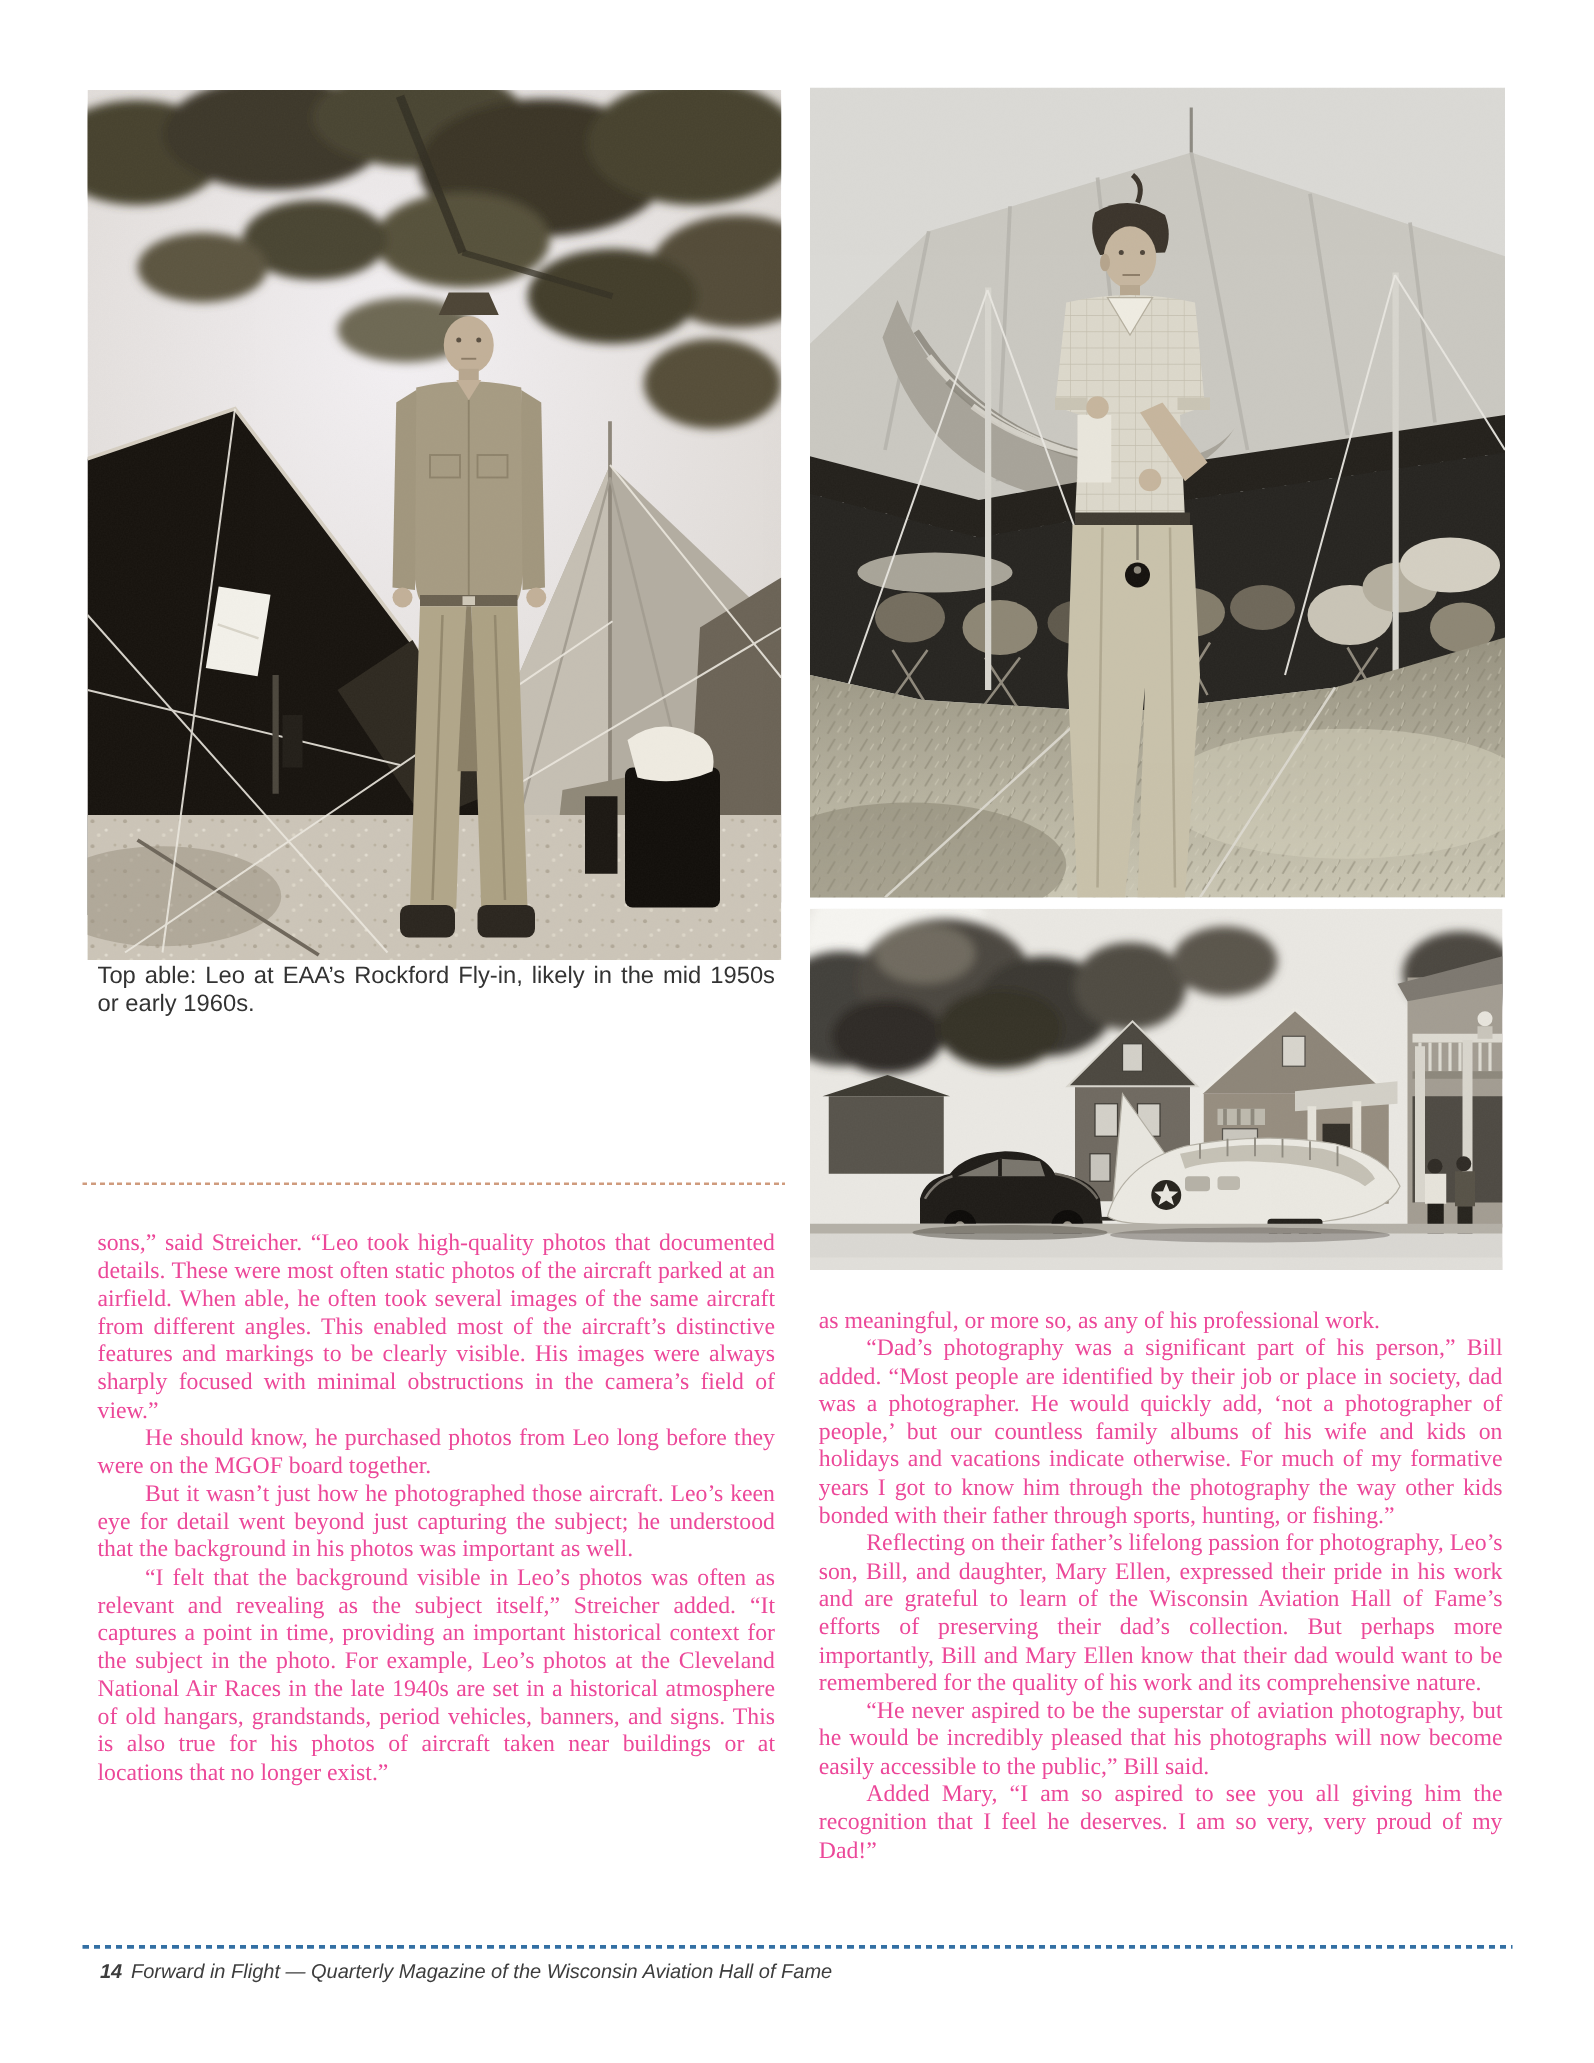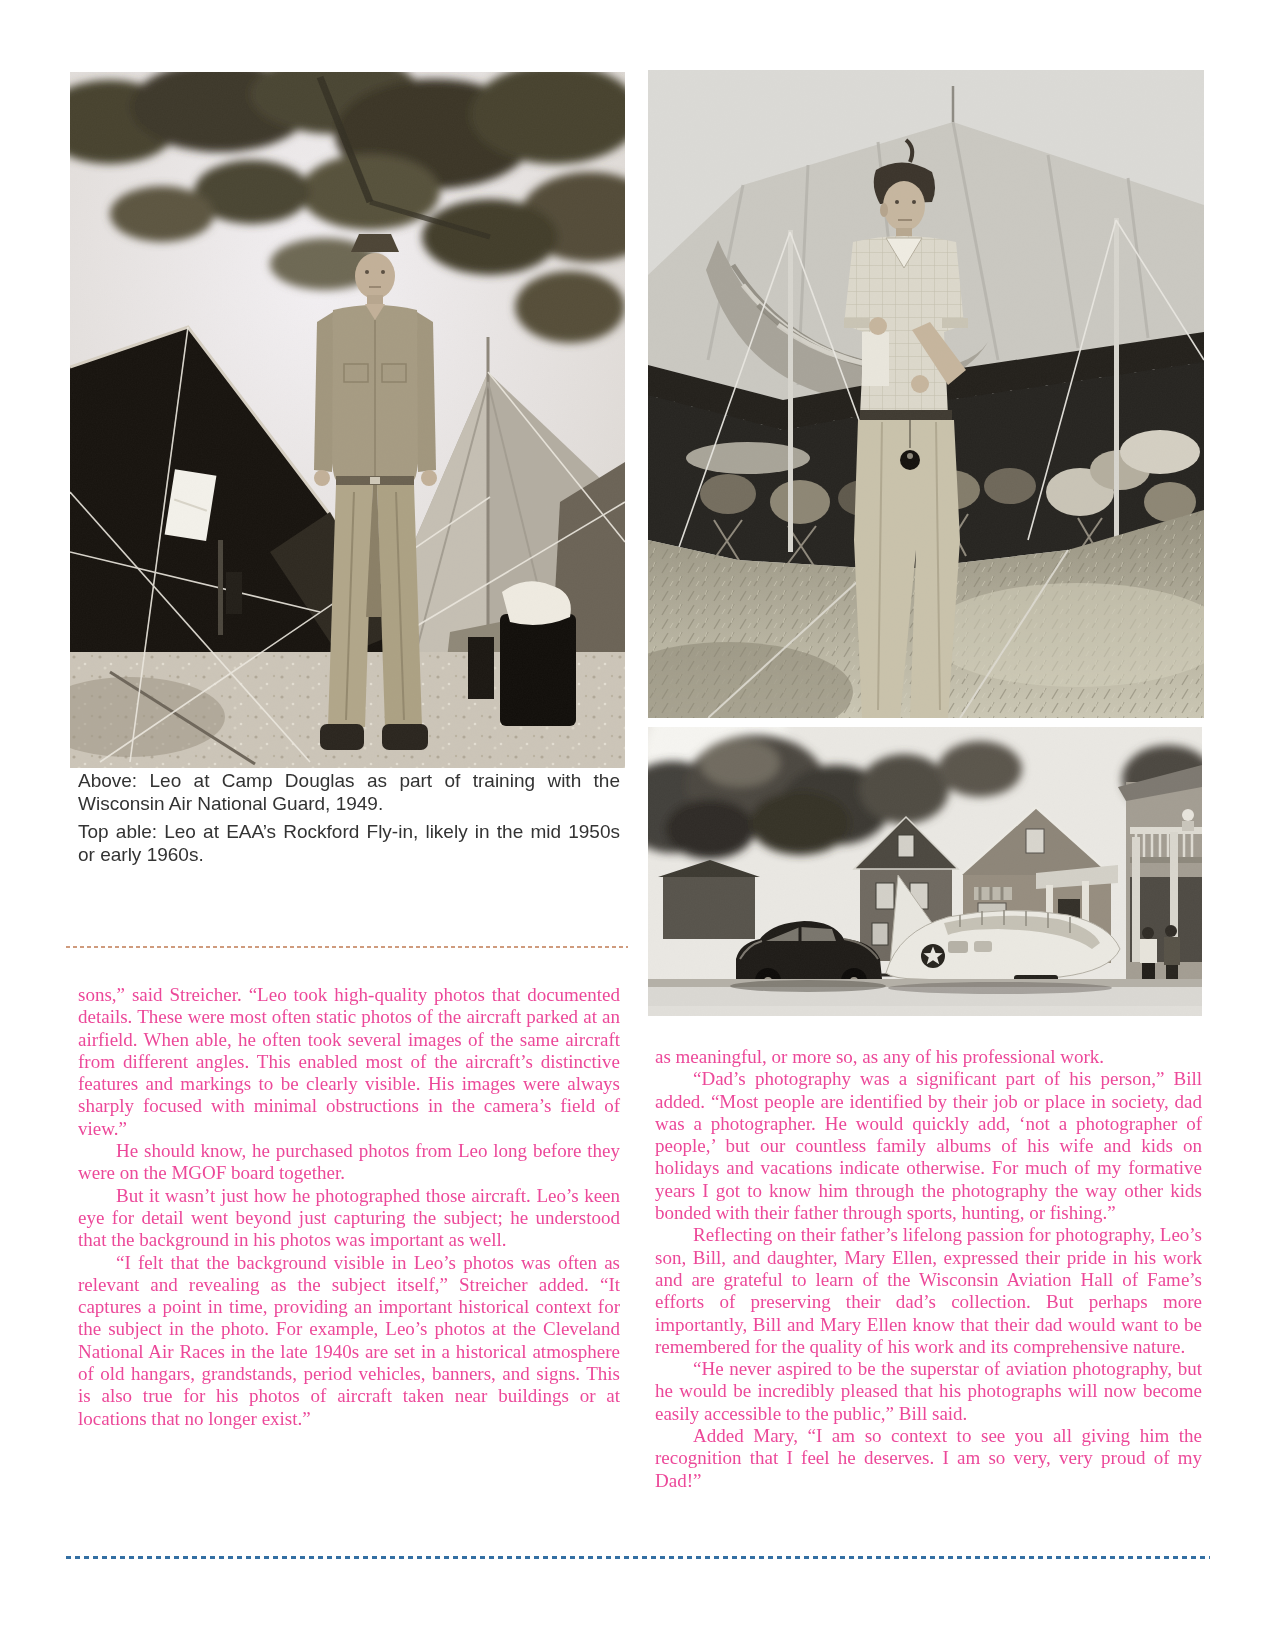--- a/index.html
+++ b/index.html
@@ -375,36 +375,38 @@
       <rect x="0" y="252" width="554" height="8" fill="#b4b0a7"></rect>
       <rect x="0" y="260" width="554" height="29" fill="#dad8d3"></rect>
       <rect x="0" y="279" width="554" height="10" fill="#e1dfda"></rect>
       <ellipse cx="160" cy="259" rx="78" ry="6" fill="#4f4b44" opacity=".5"></ellipse>
       <ellipse cx="352" cy="261" rx="112" ry="6" fill="#55514a" opacity=".4"></ellipse>
       <rect width="554" height="289" filter="url(#p3g)" opacity=".15"></rect>
     </svg>
   </figure>
 
   <div class="captions">
-    <p>Above: Leo at Camp Douglas as part of training with the Wisconsin Air National Guard, 1949.</p>
     <p>Top able: Leo at EAA’s Rockford Fly-in, likely in the mid 1950s or early 1960s.</p>
   </div>
 
   <div class="divider-orange"></div>
 
   <div class="col col-left">
     <p>sons,” said Streicher. “Leo took high-quality photos that documented details. These were most often static photos of the aircraft parked at an airfield. When able, he often took several images of the same aircraft from different angles. This enabled most of the aircraft’s distinctive features and markings to be clearly visible. His images were always sharply focused with minimal obstructions in the camera’s field of view.”</p>
     <p class="ind">He should know, he purchased photos from Leo long before they were on the MGOF board together.</p>
     <p class="ind">But it wasn’t just how he photographed those aircraft. Leo’s keen eye for detail went beyond just capturing the subject; he understood that the background in his photos was important as well.</p>
     <p class="ind">“I felt that the background visible in Leo’s photos was often as relevant and revealing as the subject itself,” Streicher added. “It captures a point in time, providing an important historical context for the subject in the photo. For example, Leo’s photos at the Cleveland National Air Races in the late 1940s are set in a historical atmosphere of old hangars, grandstands, period vehicles, banners, and signs. This is also true for his photos of aircraft taken near buildings or at locations that no longer exist.”</p>
   </div>
 
   <div class="col col-right">
     <p>as meaningful, or more so, as any of his professional work.</p>
     <p class="ind">“Dad’s photography was a significant part of his person,” Bill added. “Most people are identified by their job or place in society, dad was a photographer. He would quickly add, ‘not a photographer of people,’ but our countless family albums of his wife and kids on holidays and vacations indicate otherwise. For much of my formative years I got to know him through the photography the way other kids bonded with their father through sports, hunting, or fishing.”</p>
     <p class="ind">Reflecting on their father’s lifelong passion for photography, Leo’s son, Bill, and daughter, Mary Ellen, expressed their pride in his work and are grateful to learn of the Wisconsin Aviation Hall of Fame’s efforts of preserving their dad’s collection. But perhaps more importantly, Bill and Mary Ellen know that their dad would want to be remembered for the quality of his work and its comprehensive nature.</p>
     <p class="ind">“He never aspired to be the superstar of aviation photography, but he would be incredibly pleased that his photographs will now become easily accessible to the public,” Bill said.</p>
-    <p class="ind">Added Mary, “I am so context to see you all giving him the recognition that I feel he deserves. I am so very, very proud of my Dad!”</p>
+    <p class="ind">Added Mary, “I am so aspired to see you all giving him the recognition that I feel he deserves. I am so very, very proud of my Dad!”</p>
   </div>
 
   <div class="divider-blue"></div>
+  <div class="footer">
+    <span class="num">14</span><span>Forward in Flight — Quarterly Magazine of the Wisconsin Aviation Hall of Fame</span>
+  </div>
 
 </div>
 
 </body></html>

